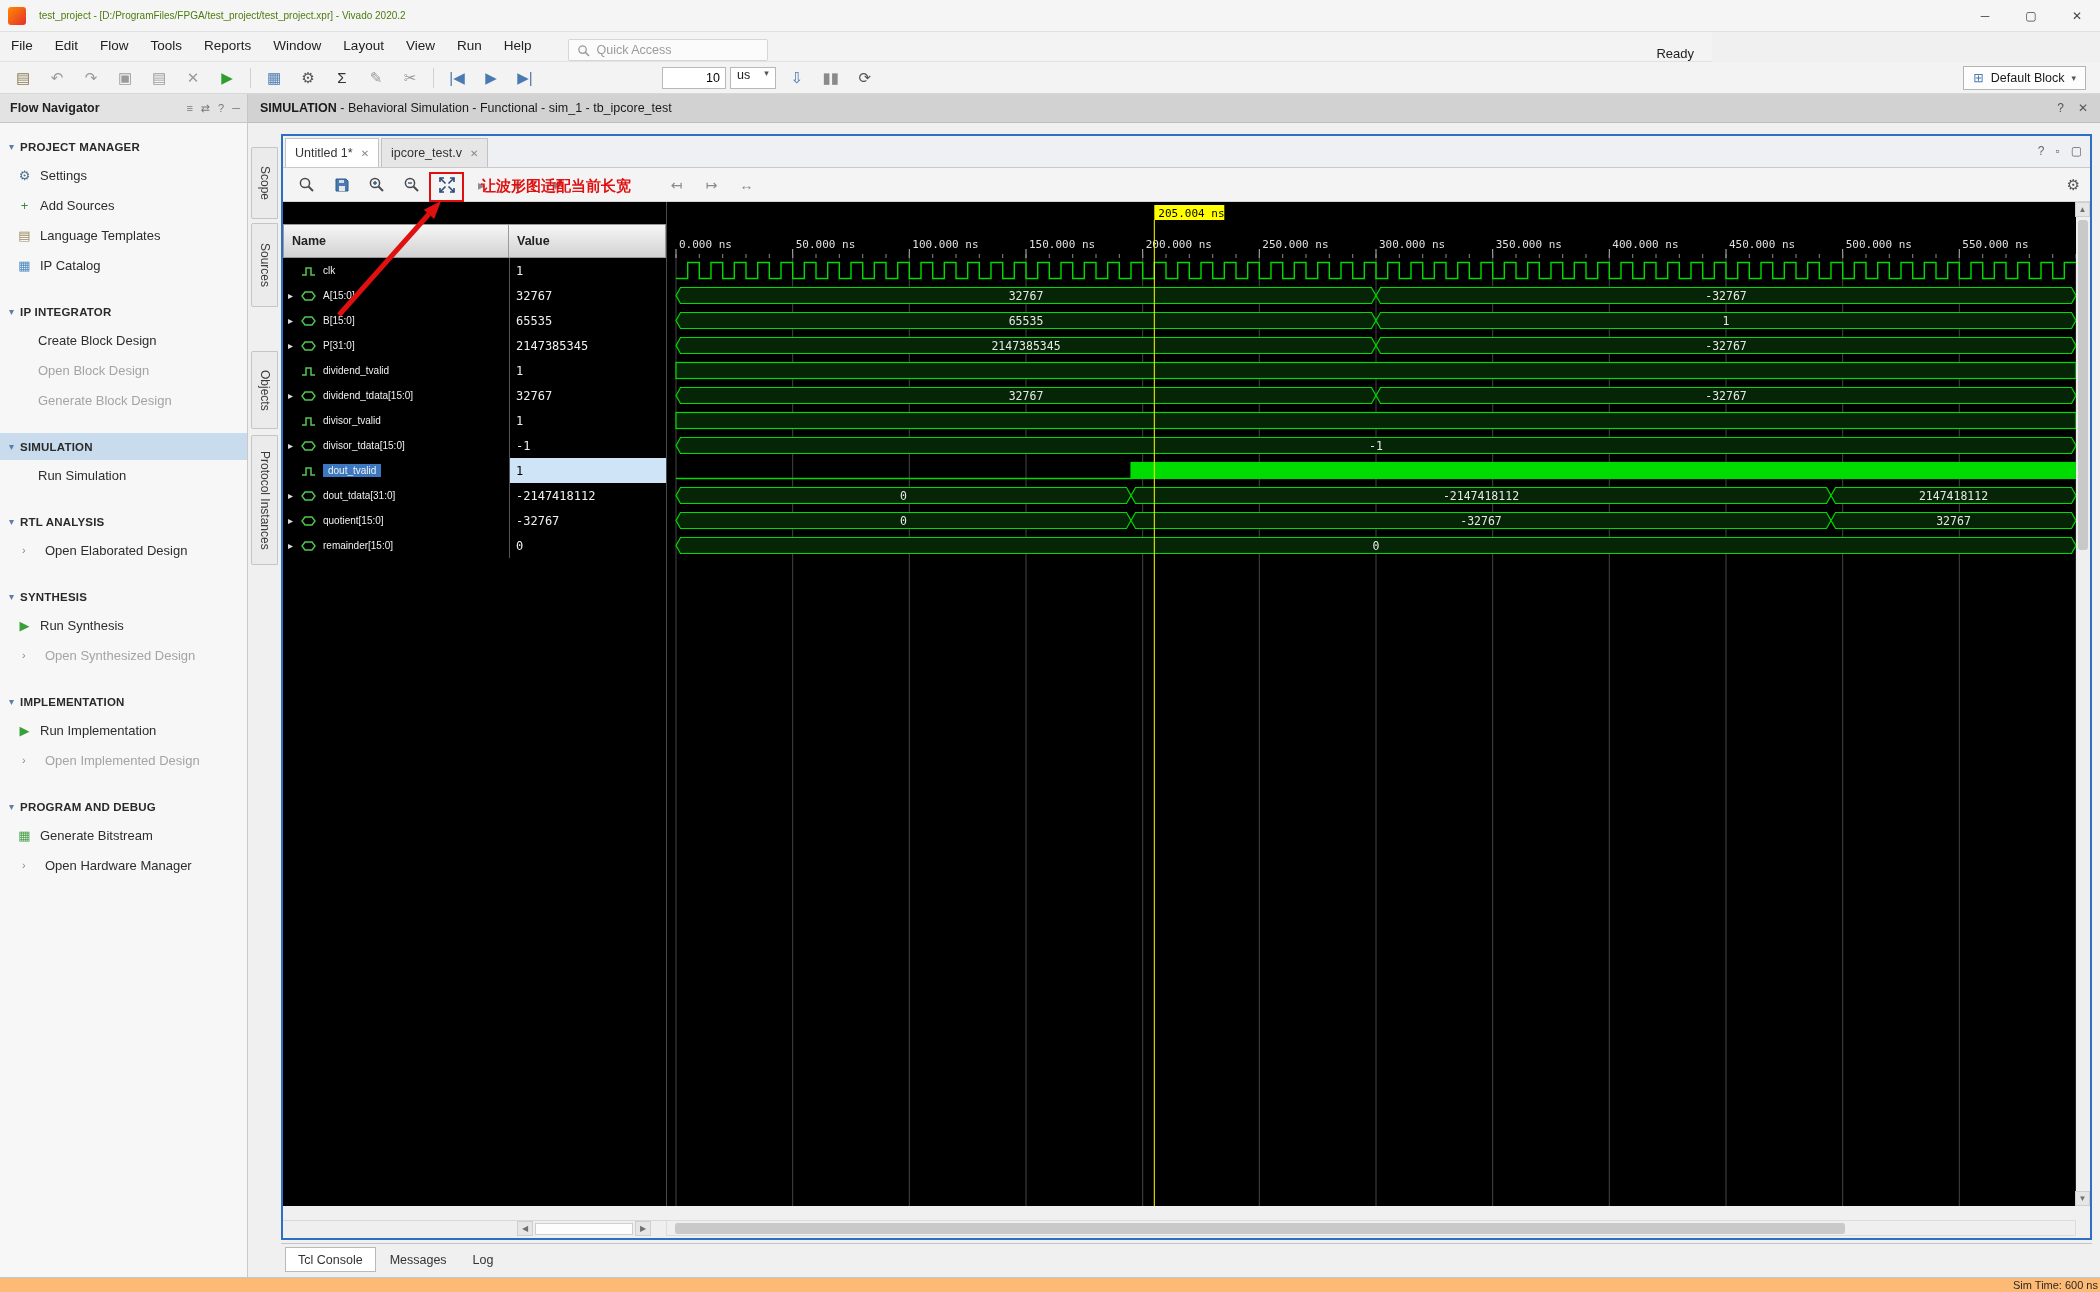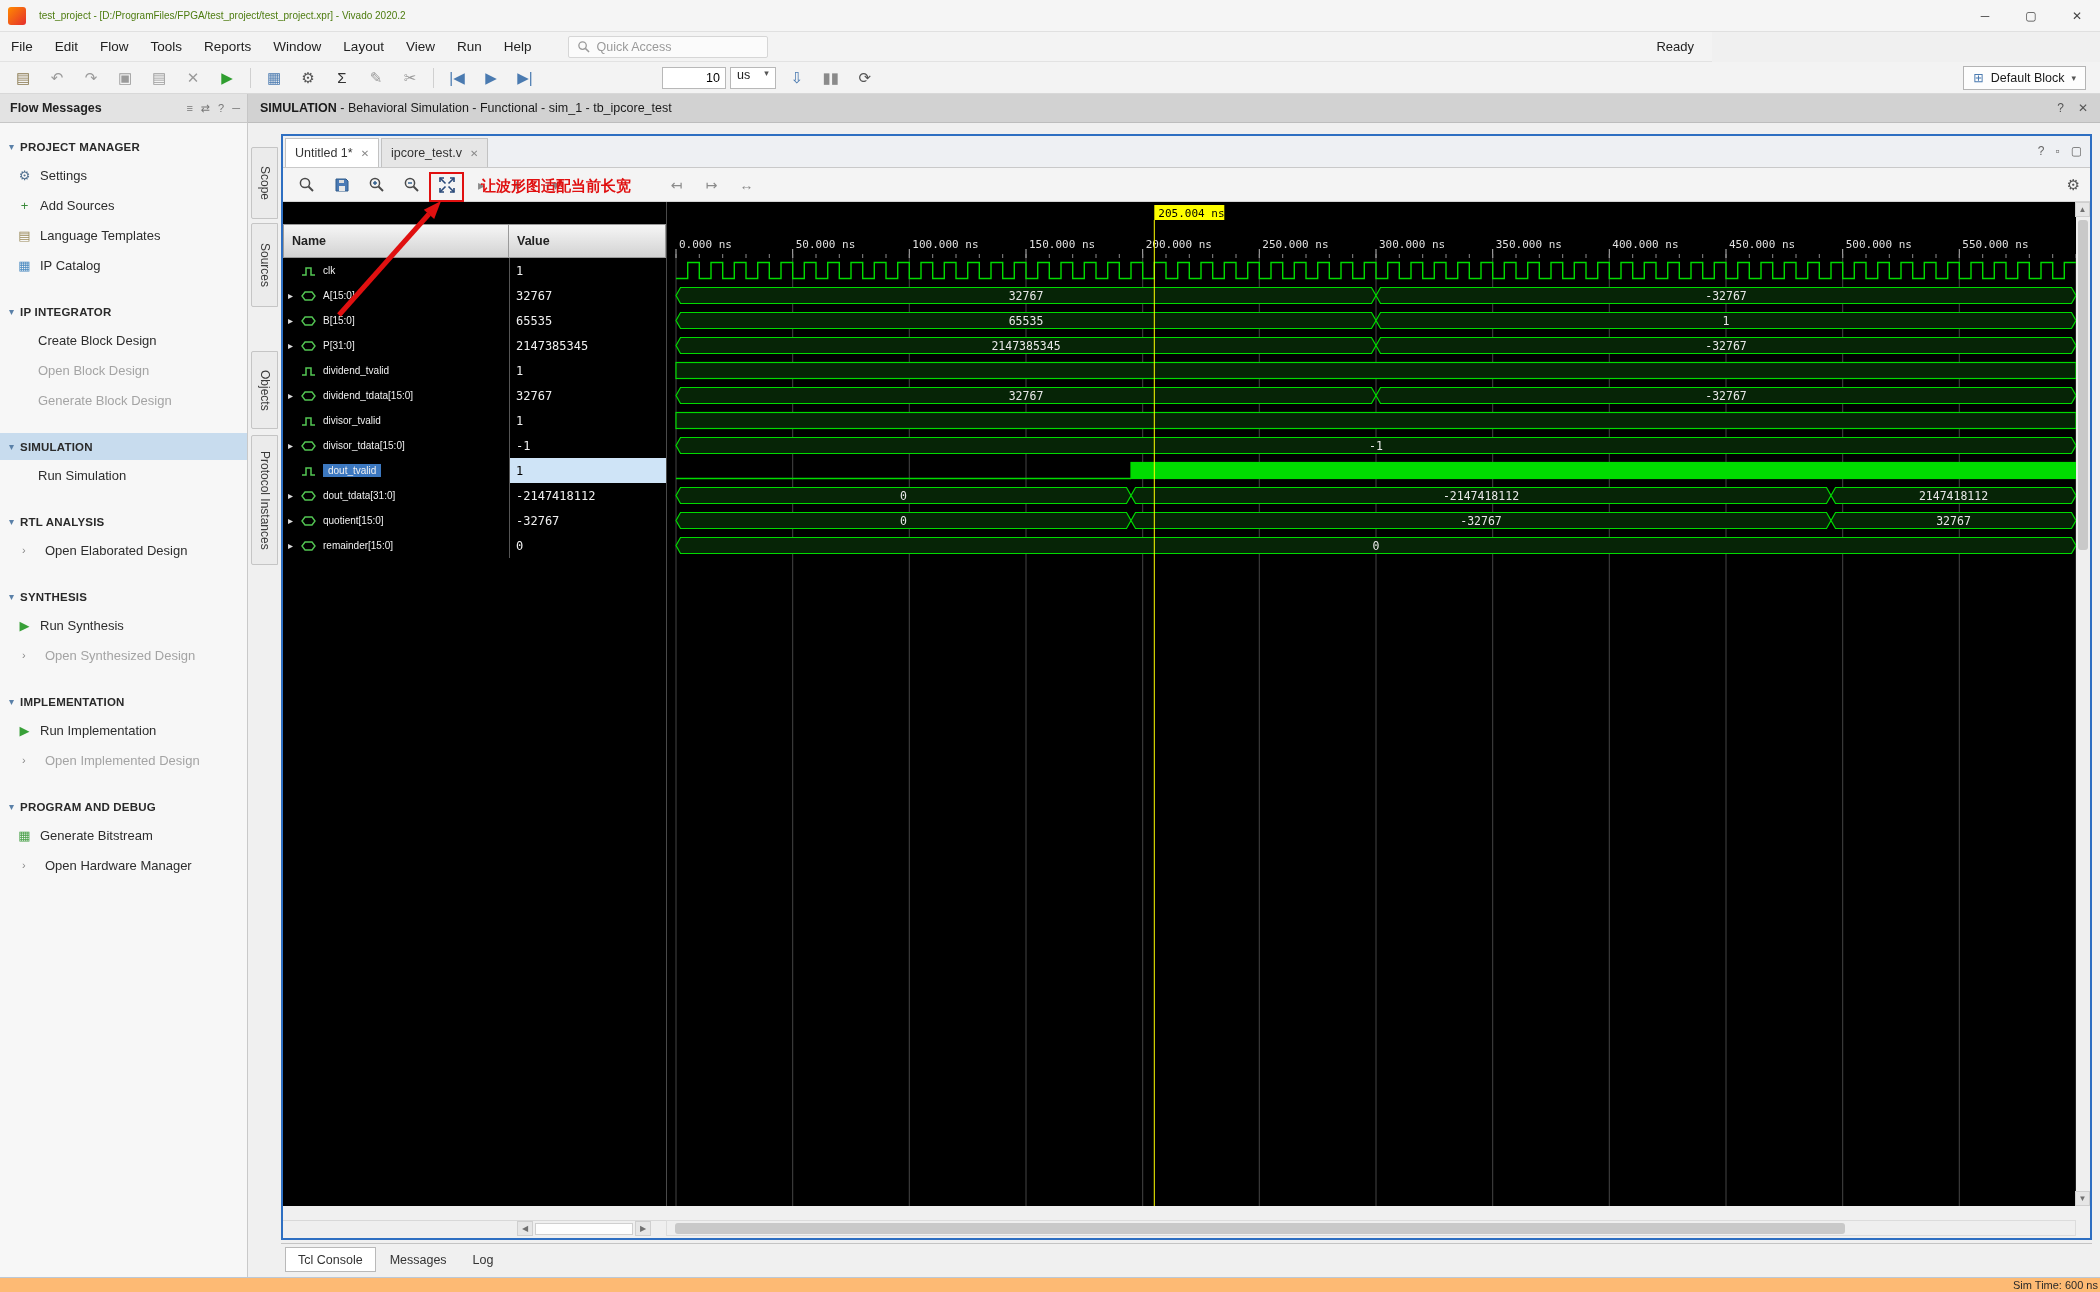--- a/index.html
+++ b/index.html
@@ -11,21 +11,21 @@
     border-bottom:1px solid #e0e0e0;display:flex;align-items:center;}
   #app-icon{width:18px;height:18px;margin-left:8px;border-radius:3px;
     background:linear-gradient(135deg,#ff8a00,#e52e2e);flex:none;}
   #window-title{margin-left:13px;font-size:10px;color:#4d7c0f;}
   .win-controls{margin-left:auto;display:flex;height:32px;}
   .win-btn{width:46px;height:32px;display:flex;align-items:center;justify-content:center;
     font-size:12px;color:#444;}
 
   
   #menubar{position:absolute;top:32px;left:0;width:1712px;height:30px;background:#f3f3f3;
-    border-bottom:1px solid #e2e2e2;display:flex;align-items:center;}
+    border-bottom:1px solid #e2e2e2;display:flex;align-items:flex-end;}
   .menu-item{padding:0 11px;font-size:13.5px;color:#222;line-height:30px;}
   #quick-access{margin-left:26px;width:200px;height:22px;border:1px solid #d6d6d6;border-radius:2px;
     background:#fbfbfb;display:flex;align-items:center;gap:6px;padding:0 8px;color:#9a9a9a;font-size:12.5px;}
   #ready{margin-left:auto;margin-right:18px;font-size:13px;color:#222;}
 
   
   #toolbar{position:absolute;top:62px;left:0;width:2100px;height:32px;background:#f3f3f3;
     border-bottom:1px solid #d8d8d8;display:flex;align-items:center;padding-left:6px;}
   .tb-icon{min-width:34px;height:26px;display:flex;align-items:center;justify-content:center;font-size:15px;}
   .tb-sep{width:1px;height:20px;background:#d0d0d0;margin:0 6px;}
@@ -195,21 +195,21 @@
       </div>
   </div>
   <div id="layout-select">
     <span style="color:#4a7ab0;">⊞</span>
     <span>Default Block</span>
     <span class="car" style="font-size:9px;color:#555;">▾</span>
   </div>
 </div>
 
 <div id="flownav-header">
-  <span class="t">Flow Messages</span>
+  <span class="t">Flow Navigator</span>
   <div class="fnh-icons">
     <span>≡</span>
     <span>⇄</span>
     <span>?</span>
     <span>─</span>
   </div>
 </div>
 <div id="context-bar">
   <span><b>SIMULATION</b><span> - Behavioral Simulation - Functional - sim_1 - tb_ipcore_test</span></span>
   <div class="ctx-icons">

